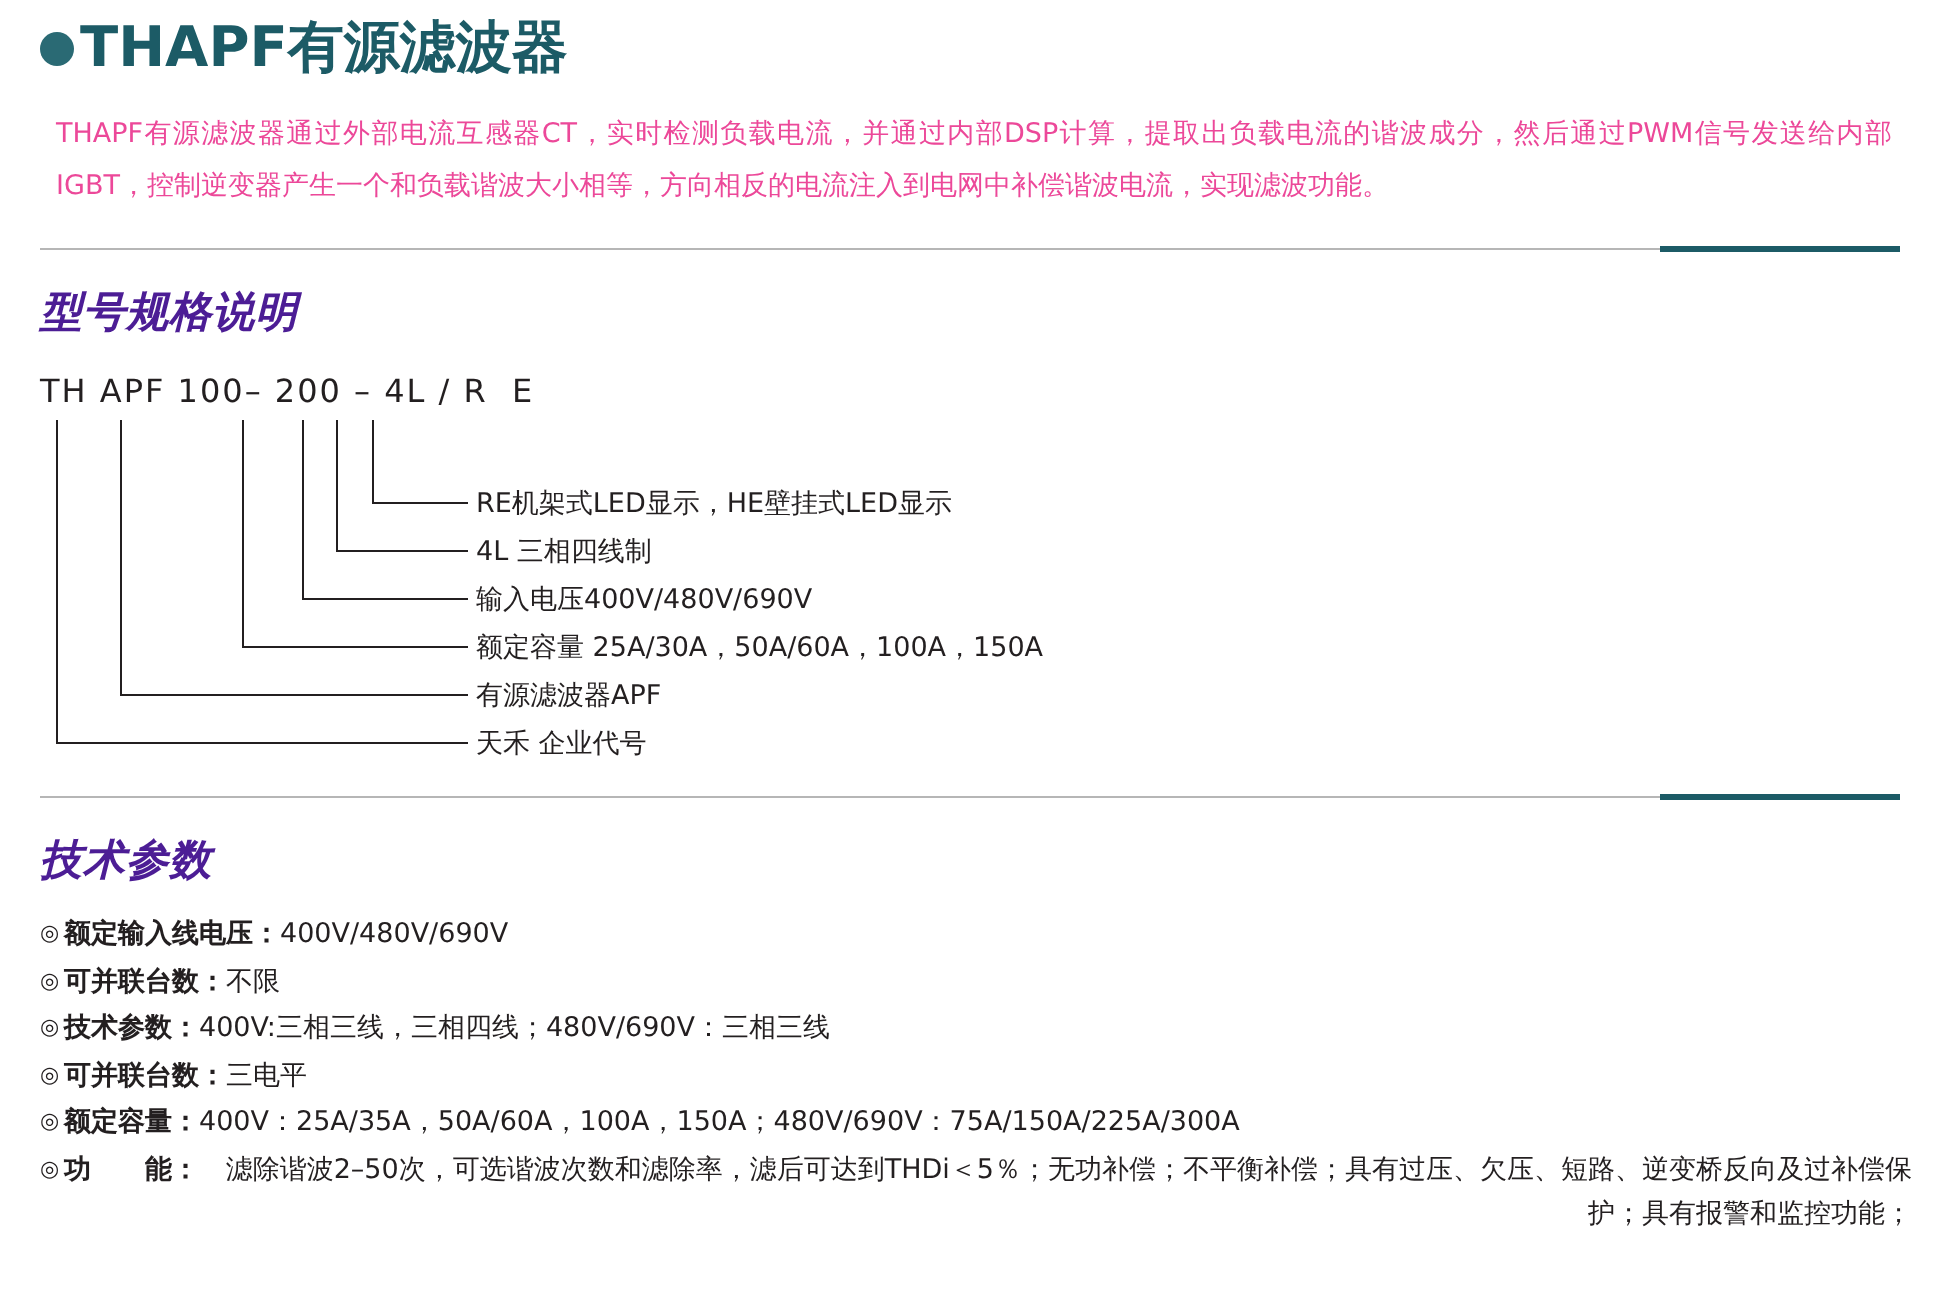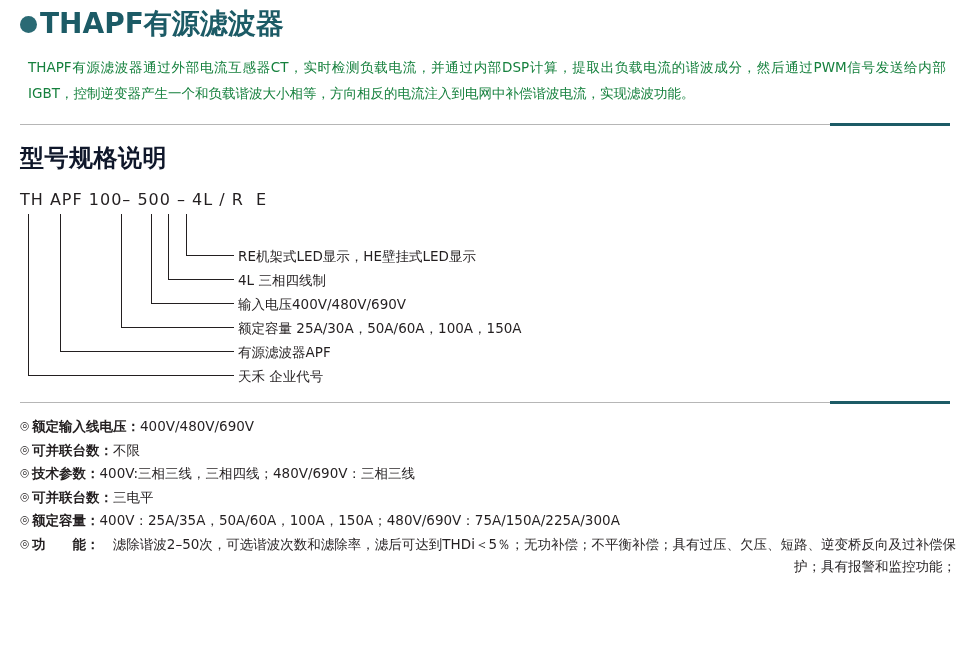--- a/index.html
+++ b/index.html
@@ -44,21 +44,21 @@
     letter-spacing: 0px;
     line-height: 1;
   }
 
   
   .intro {
     margin-top: 16px;
     padding: 0 10px 0 14px;
     font-size: 13.5px;
     line-height: 26px;
-    color: #15803d;
+    color: #ec4899;
     text-align: justify;
     text-indent: 0;
   }
   .intro p { margin: 0; }
 
   
   .divider {
     position: relative;
     height: 1px;
     background: #b6b6b6;
@@ -69,25 +69,26 @@
     position: absolute;
     right: 0;
     top: -1px;
     width: 120px;
     height: 3px;
     background: #1c5b66;
   }
 
   
   .section-h {
-    font-size: 24px;
+    font-size: 21px;
     font-weight: bold;
-    color: #0f172a;
+    color: #4c1d95;
     margin: 17px 0 0 6px;
     letter-spacing: 0.5px;
+    font-style: italic;
   }
 
   
   .model-block {
     position: relative;
     margin-top: 16px;
     margin-left: 6px;
     height: 180px;
   }
   .model-code {
@@ -159,21 +160,21 @@
 
   <div class="intro">
     <p>THAPF有源滤波器通过外部电流互感器CT，实时检测负载电流，并通过内部DSP计算，提取出负载电流的谐波成分，然后通过PWM信号发送给内部IGBT，控制逆变器产生一个和负载谐波大小相等，方向相反的电流注入到电网中补偿谐波电流，实现滤波功能。</p>
   </div>
 
   <div class="divider"></div>
 
   <div class="section-h">型号规格说明</div>
 
   <div class="model-block">
-    <div class="model-code" style="position:absolute; left:0; top:0;">TH APF 100– 500 – 4L / R  E</div>
+    <div class="model-code" style="position:absolute; left:0; top:0;">TH APF 100– 200 – 4L / R  E</div>
 
     <div class="leader" style="left:166px; top:24px; width:48px; height:42px;"></div>
     <div class="leader-label" style="left:218px; top:60px;">RE机架式LED显示，HE壁挂式LED显示</div>
 
     <div class="leader" style="left:148px; top:24px; width:66px; height:66px;"></div>
     <div class="leader-label" style="left:218px; top:84px;">4L 三相四线制</div>
 
     <div class="leader" style="left:131px; top:24px; width:83px; height:90px;"></div>
     <div class="leader-label" style="left:218px; top:108px;">输入电压400V/480V/690V</div>
 
@@ -182,20 +183,21 @@
 
     <div class="leader" style="left:40px; top:24px; width:174px; height:138px;"></div>
     <div class="leader-label" style="left:218px; top:156px;text-align:center;">有源滤波器APF</div>
 
     <div class="leader" style="left:8px; top:24px; width:206px; height:162px;"></div>
     <div class="leader-label" style="left:218px; top:180px;">天禾 企业代号</div>
   </div>
 
   <div class="divider" style="margin-top:32px;"></div>
 
+  <div class="section-h">技术参数</div>
 
   <ul class="spec-list">
     <li class="spec-item">
       <span class="spec-bullet">◎</span>
       <span class="spec-label">额定输入线电压：</span>
       <span class="spec-value">400V/480V/690V</span>
     </li>
     <li class="spec-item">
       <span class="spec-bullet">◎</span>
       <span class="spec-label">可并联台数：</span>

